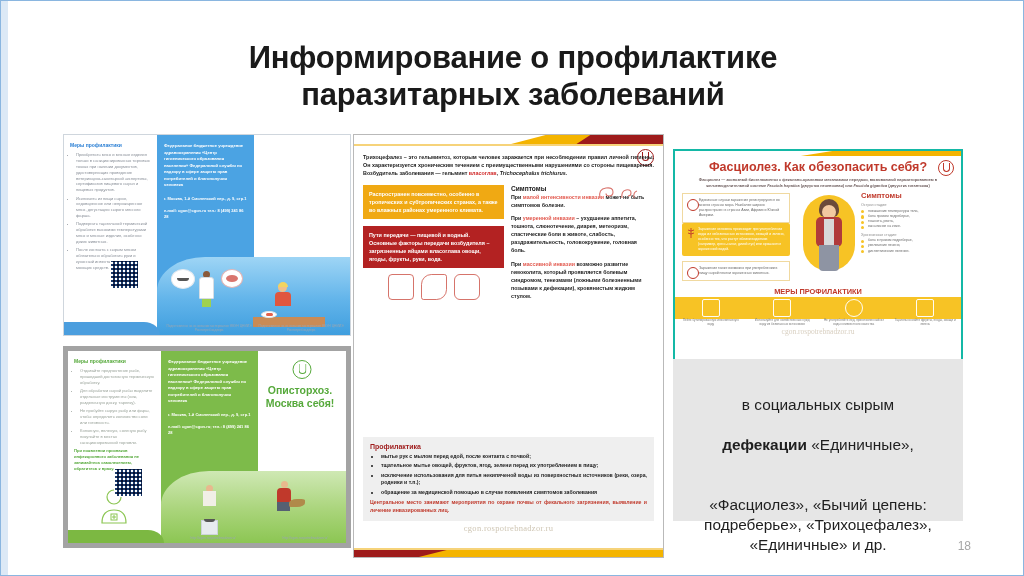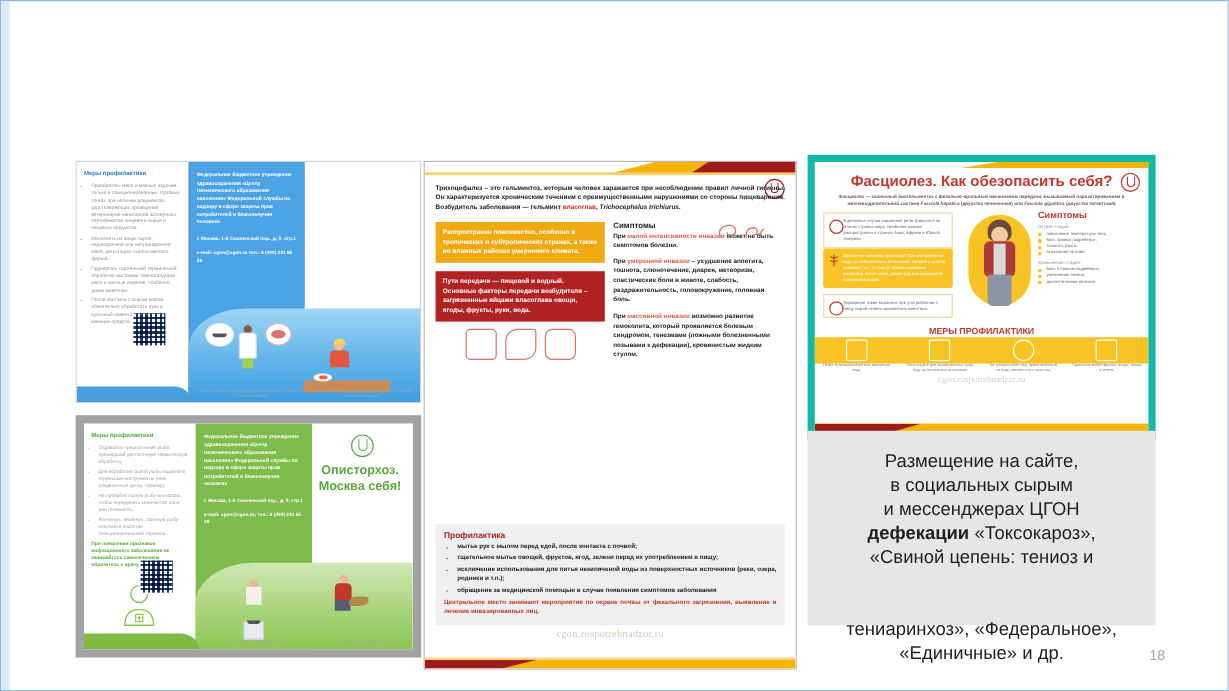--- a/index.html
+++ b/index.html
@@ -163,22 +163,22 @@
      letter-spacing:.3px;}
   .pc-botstrip{position:absolute;left:0;bottom:0;width:100%;height:13px;background:#fff;}
   .pc-botstrip .bar1{position:absolute;left:0;bottom:6px;width:100%;height:3px;
      background:#f6d37a;}
   .pc-botstrip .bar2{position:absolute;left:0;bottom:0;width:100%;height:7px;
      background:#f4b400;}
   .pc-botstrip .bar3{position:absolute;left:0;bottom:0;width:30%;height:7px;
      background:#9e1b1b;clip-path:polygon(0 0,100% 0,70% 100%,0 100%);}
 
   
-  #poster-fas{left:672px;top:128px;width:290px;height:238px;
-     border:6px solid #14b8a6;overflow:hidden;background:#fff;}
+  #poster-fas{left:672px;top:148px;width:290px;height:238px;
+     border:2px solid #14b8a6;overflow:hidden;background:#fff;}
   .pf-top{position:absolute;left:0;top:0;width:100%;height:5px;background:#f4b400;}
   .pf-top:before{content:"";position:absolute;left:0;top:0;width:55%;height:100%;
      background:#fff;clip-path:polygon(0 0,100% 0,80% 100%,0 100%);}
   .pf-title{position:absolute;left:0;right:0;top:9px;text-align:center;
      font-size:12.5px;font-weight:bold;color:#c0392b;}
   .pf-logo{position:absolute;right:7px;top:9px;width:14px;height:14px;
      border-radius:50%;border:1.6px solid #c0392b;}
   .pf-logo:after{content:"";position:absolute;left:3.6px;top:2.2px;width:5px;height:7.4px;
      border:1.3px solid #c0392b;border-top:none;border-radius:0 0 3.4px 3.4px;}
   .pf-sub{position:absolute;left:9px;right:9px;top:26px;text-align:center;
@@ -223,20 +223,24 @@
      font-size:15.4px;line-height:1.30;color:#1f1f1f;}
   .note-text b{font-weight:bold;}
   .page-num{position:absolute;right:52px;bottom:22px;font-size:12px;color:#a6a6a6;}
 </style>
 </head>
 <body>
 
 <div class="slide">
   <div class="slide-edge-left"></div>
 
+  <div class="title">
+    <span>Информирование о профилактике</span>
+    <span class="l2">паразитарных заболеваний</span>
+  </div>
 
   <div class="card" id="broch-blue">
     <div class="br-col-left">
       <div class="br-head">Меры профилактики</div>
       <ul class="br-list">
         <li>Приобретать мясо и мясные изделия только в санкционированных торговых точках при наличии документов, удостоверяющих проведение ветеринарно-санитарной экспертизы, сертификатов пищевого сырья и пищевых продуктов.</li>
         <li>Исключить из пищи сырое, недоваренное или непрожаренное мясо, дегустацию сырого мясного фарша.</li>
         <li>Подвергать тщательной термической обработке высокими температурами мясо и мясные изделия, особенно диких животных.</li>
         <li>После контакта с сырым мясом обязательно обработать руки и кухонный инвентарь с помощью моющих средств.</li>
       </ul>
@@ -274,21 +278,21 @@
       <div class="table-top" style="position:absolute;left:96px;bottom:8px;width:72px;height:10px;"></div>
       <div class="plate" style="position:absolute;left:104px;bottom:17px;">
         <div class="meat" style="margin:1px auto;"></div>
       </div>
     </div>
     <div class="br-footbar"></div>
     <div class="br-foot a">Подготовлено на основании материалов ФБУН ЦНИИЭ Роспотребнадзора</div>
     <div class="br-foot b">Подготовлено на основании материалов ФБУН ЦНИИЭ Роспотребнадзора</div>
   </div>
 
-  <div class="card" id="broch-blue" style="left:62px;top:345px;width:288px;height:202px;border:7px solid #a3a3a3;overflow:hidden;position:absolute;">
+  <div class="card" id="broch-blue" style="left:62px;top:345px;width:288px;height:202px;border:5px solid #a3a3a3;overflow:hidden;position:absolute;">
     <div class="br-col-left">
       <div class="br-head green">Меры профилактики</div>
       <ul class="br-list g">
         <li>Отдавайте предпочтение рыбе, прошедшей достаточную термическую обработку.</li>
         <li>Для обработки сырой рыбы выделите отдельные инструменты (нож, разделочную доску, тарелку).</li>
         <li>Не пробуйте сырую рыбу или фарш, чтобы определить количество соли или готовность.</li>
         <li>Копченую, вяленую, соленую рыбу покупайте в местах санкционированной торговли.</li>
       </ul>
       <div class="br-plain accent">При появлении признаков инфекционного заболевания не занимайтесь самолечением, обратитесь к врачу.</div>
       <div class="nurse" style="left:26px;bottom:18px;">
@@ -469,26 +473,26 @@
         <div class="pf-iglyph"></div>
         <div class="pf-icap">Тщательно мойте фрукты, ягоды, овощи и зелень</div>
       </div>
     </div>
     <div class="pf-wm">cgon.rospotrebnadzor.ru</div>
     <div class="pf-bot"></div>
   </div>
 
   <div class="card" id="note-box">
     <div class="note-text">
-      <span>Размещение на сайте,</span><br>
+      <br>
       <span>в социальных сырым</span><br>
-      <span>и мессенджерах ЦГОН</span><br>
-      <b>дефекации</b><span> «Токсокароз»,</span><br>
-      <span>«Свиной цепень: тениоз и</span><br>
+      <br>
+      <b>дефекации</b><span> «Единичные»,</span><br>
       <br>
       <br>
-      <span>тениаринхоз», «Федеральное»,</span><br>
+      <span>«Фасциолез», «Бычий цепень:</span><br>
+      <span>подреберье», «Трихоцефалез»,</span><br>
       <span>«Единичные» и др.</span>
     </div>
   </div>
 
   <div class="page-num">18</div>
 </div>
 
 </body></html>

